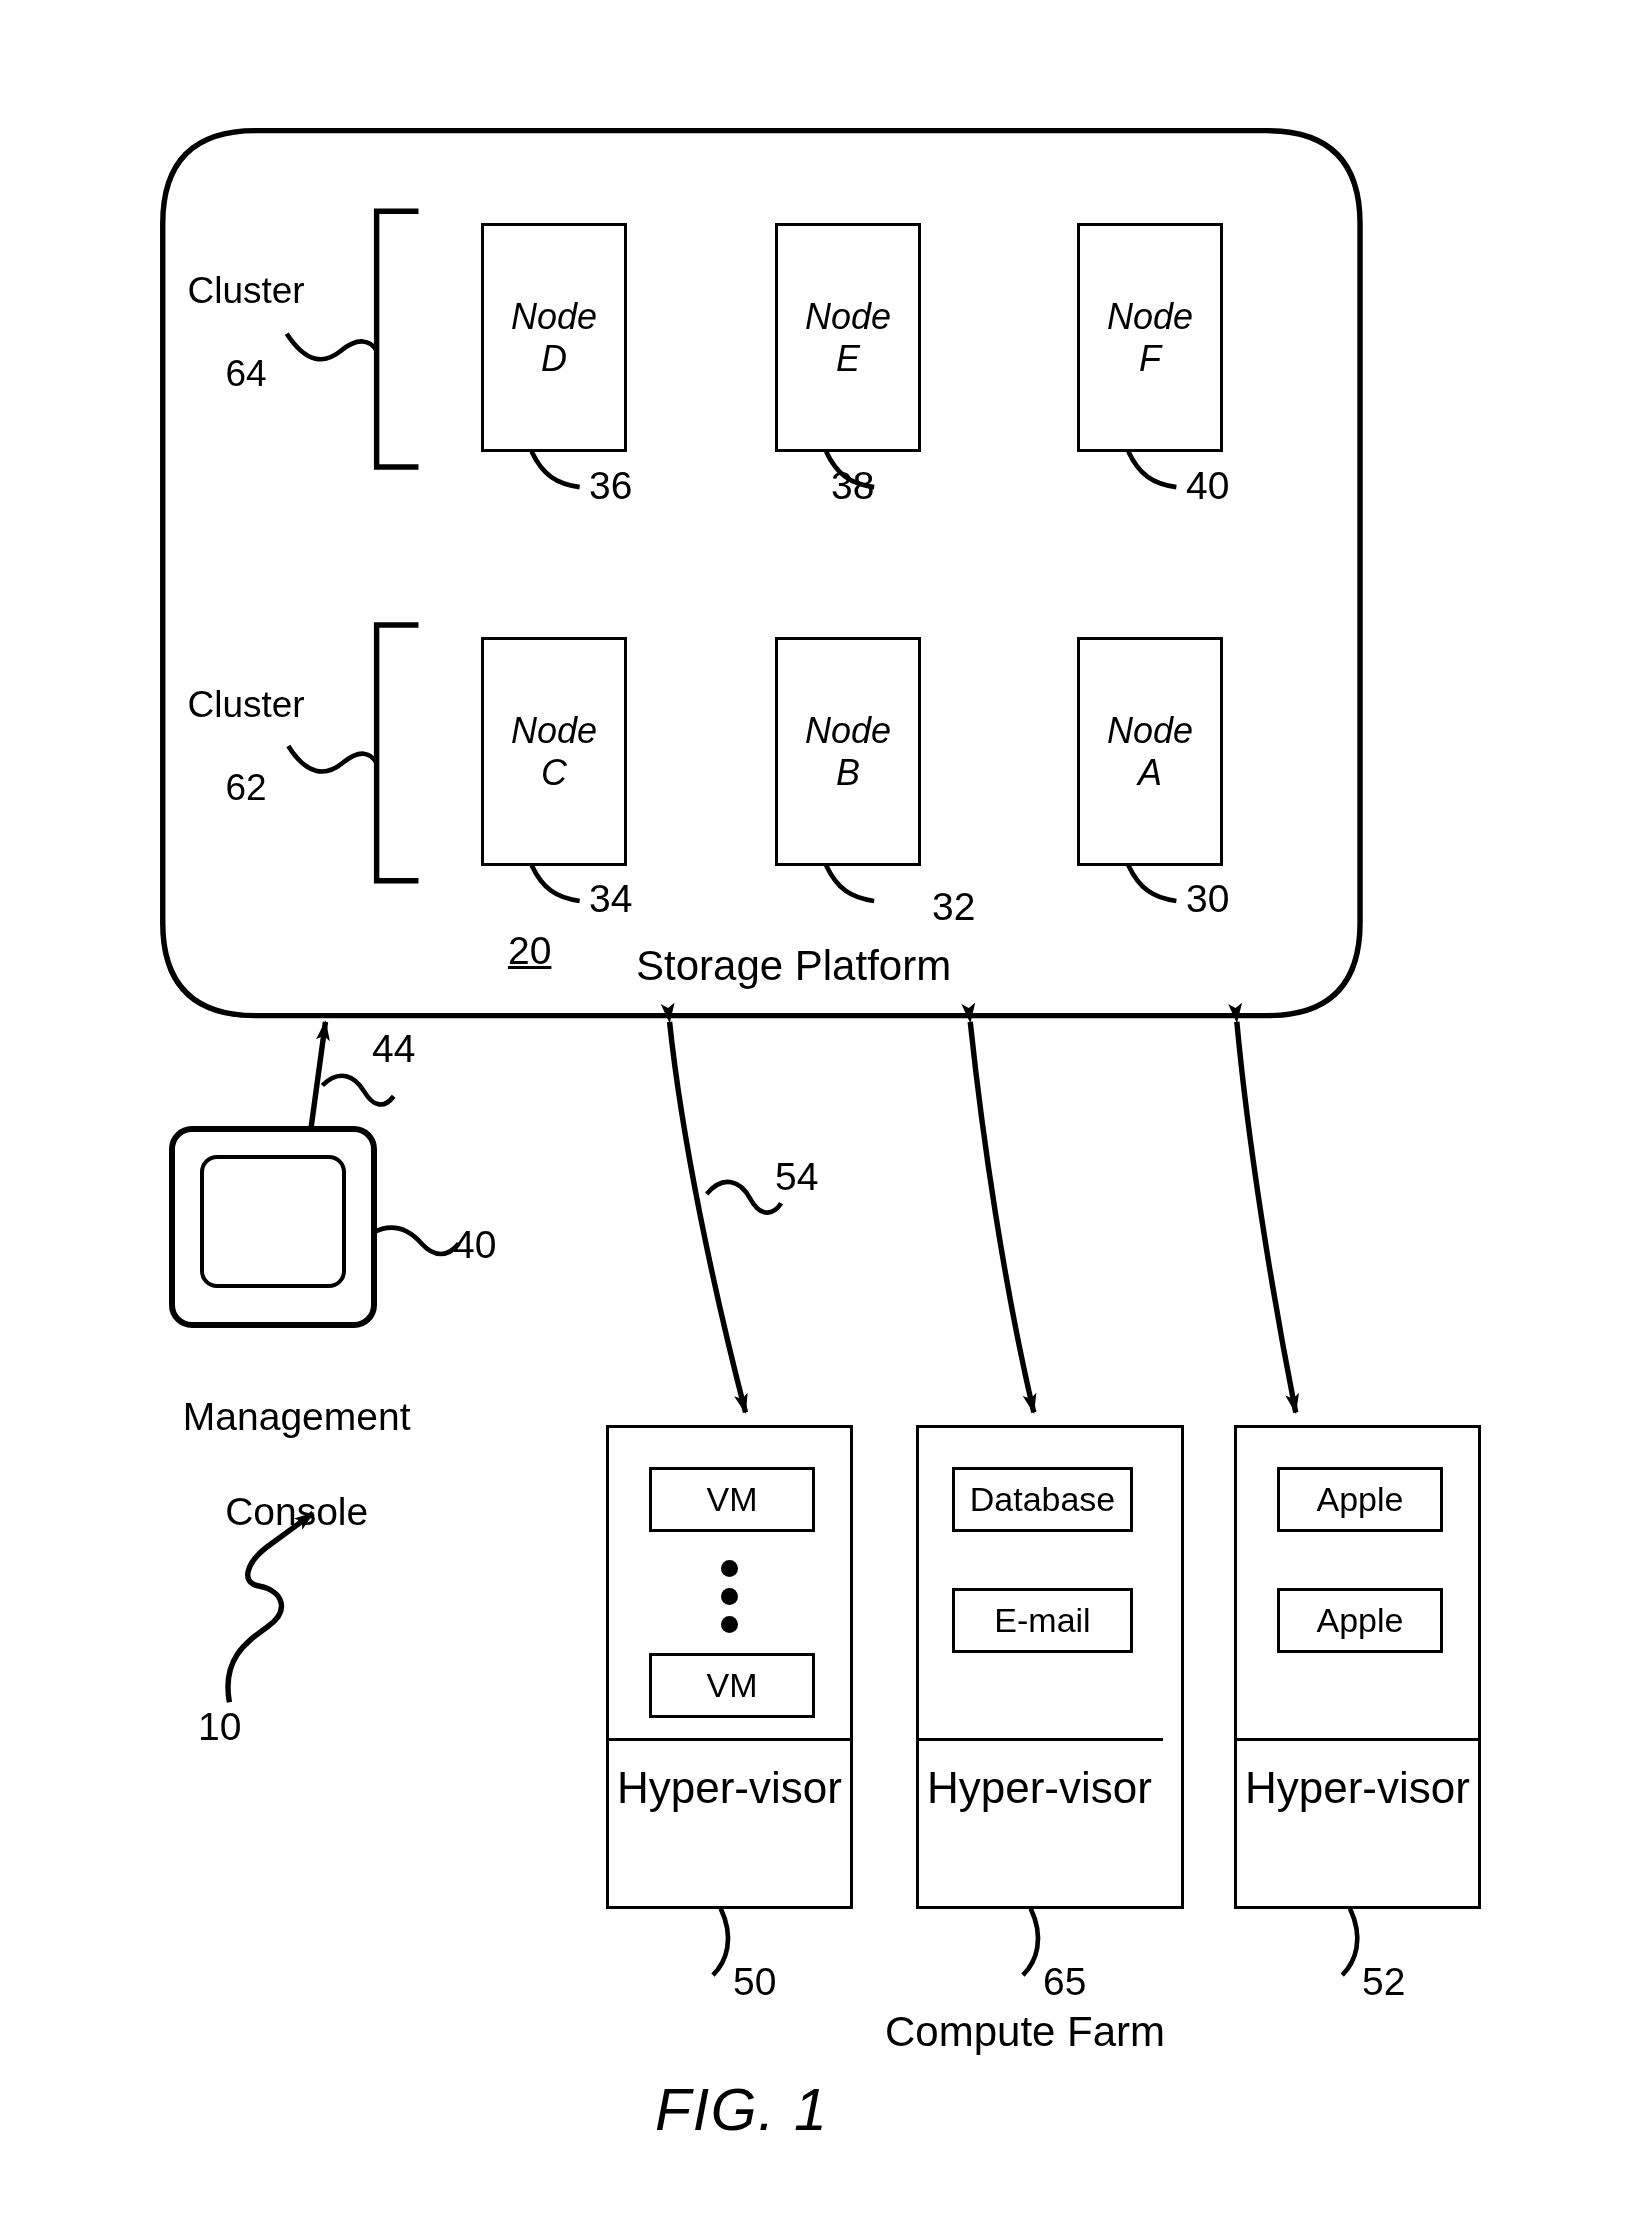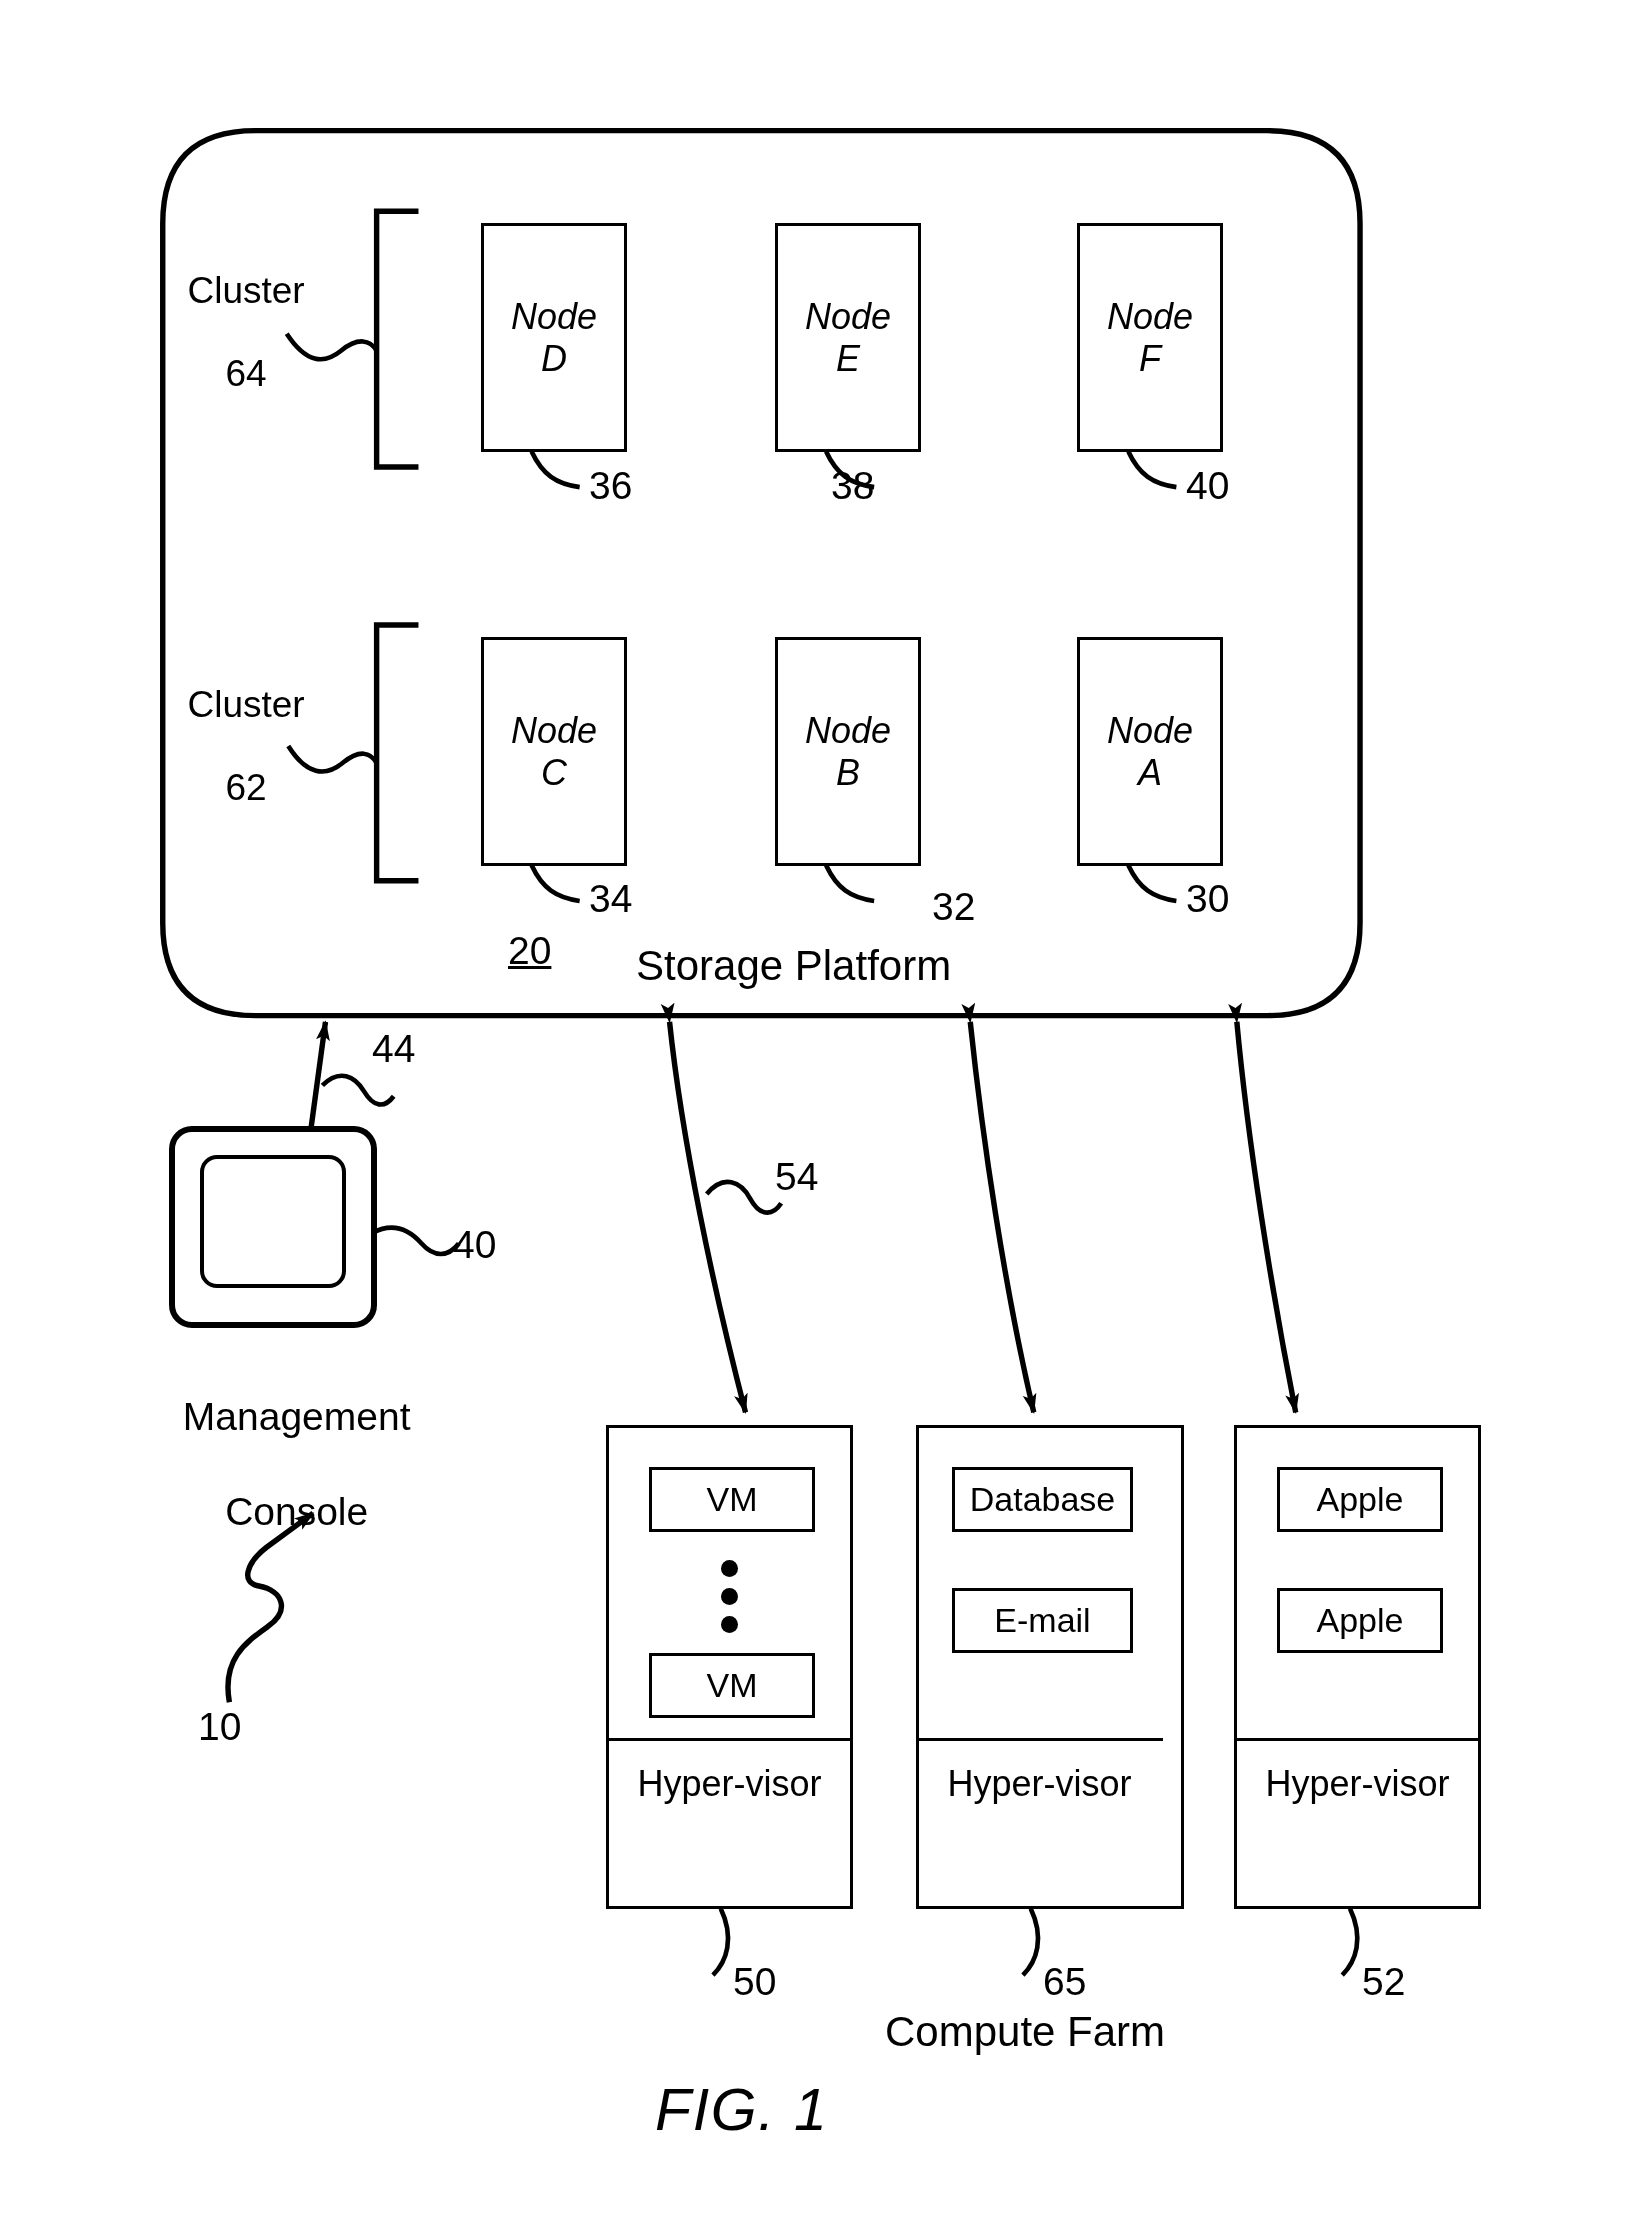--- a/index.html
+++ b/index.html
@@ -57,21 +57,21 @@
   .console-label {
     font-size: 39px;
     text-align: center;
     line-height: 1.22;
   }
   .app-text {
     font-size: 34px;
     text-align: center;
   }
   .hv-text {
-    font-size: 36px;
+    font-size: 44px;
     text-align: right;
   }
   .farm-label {
     font-size: 42px;
   }
   .fig-caption {
     font-size: 59px;
     font-weight: normal;
     font-style: italic;
     letter-spacing: 1.6px;

